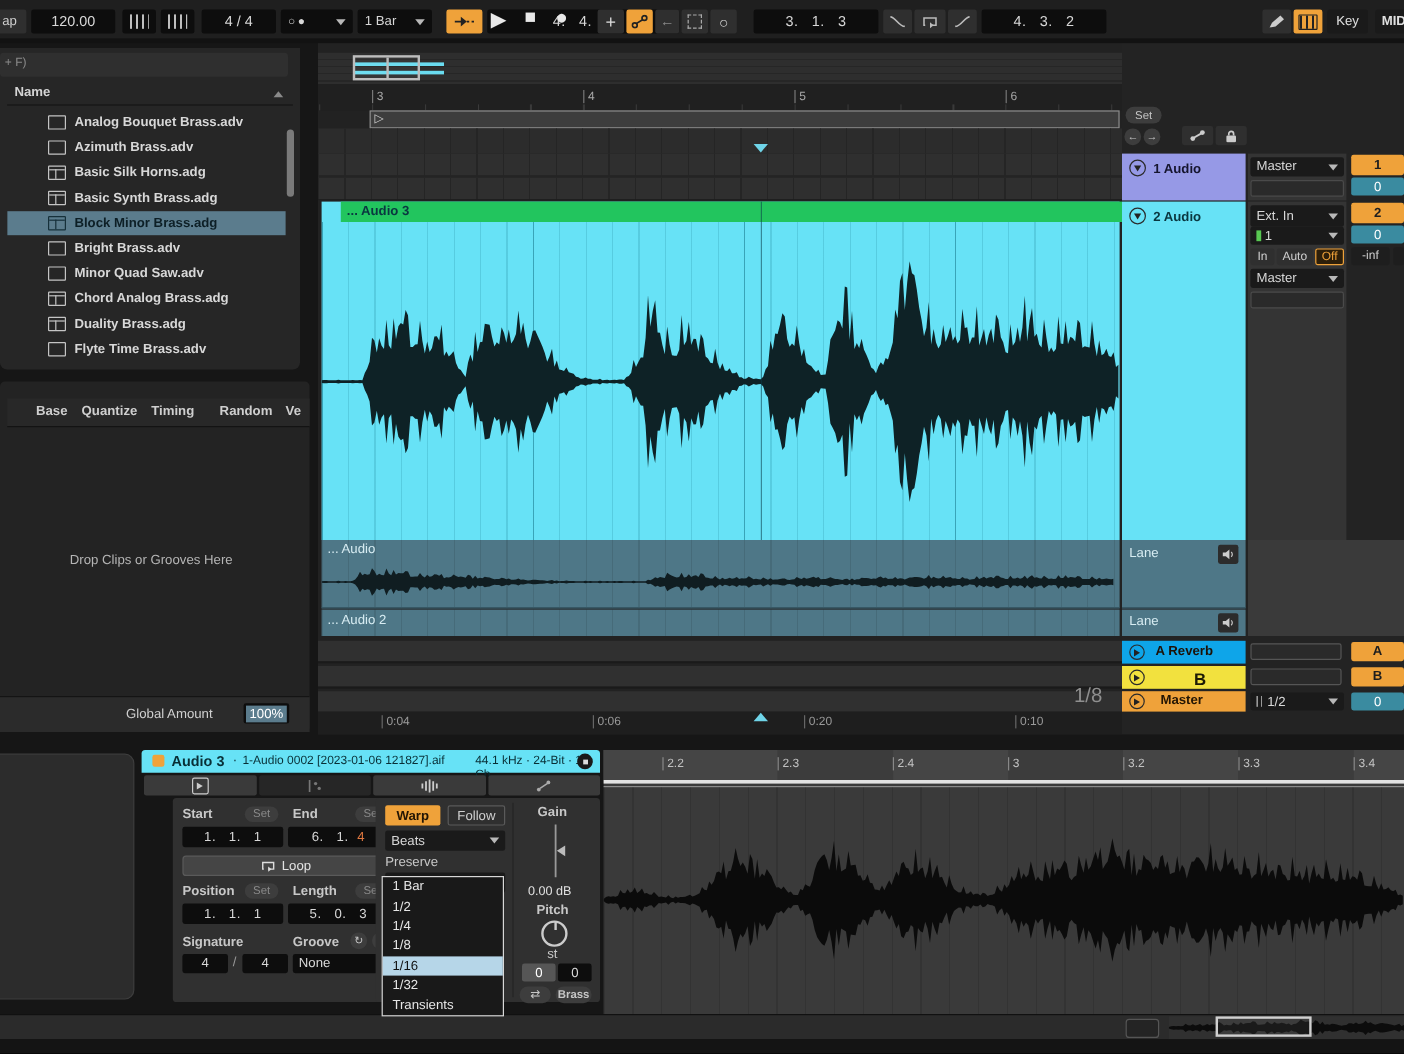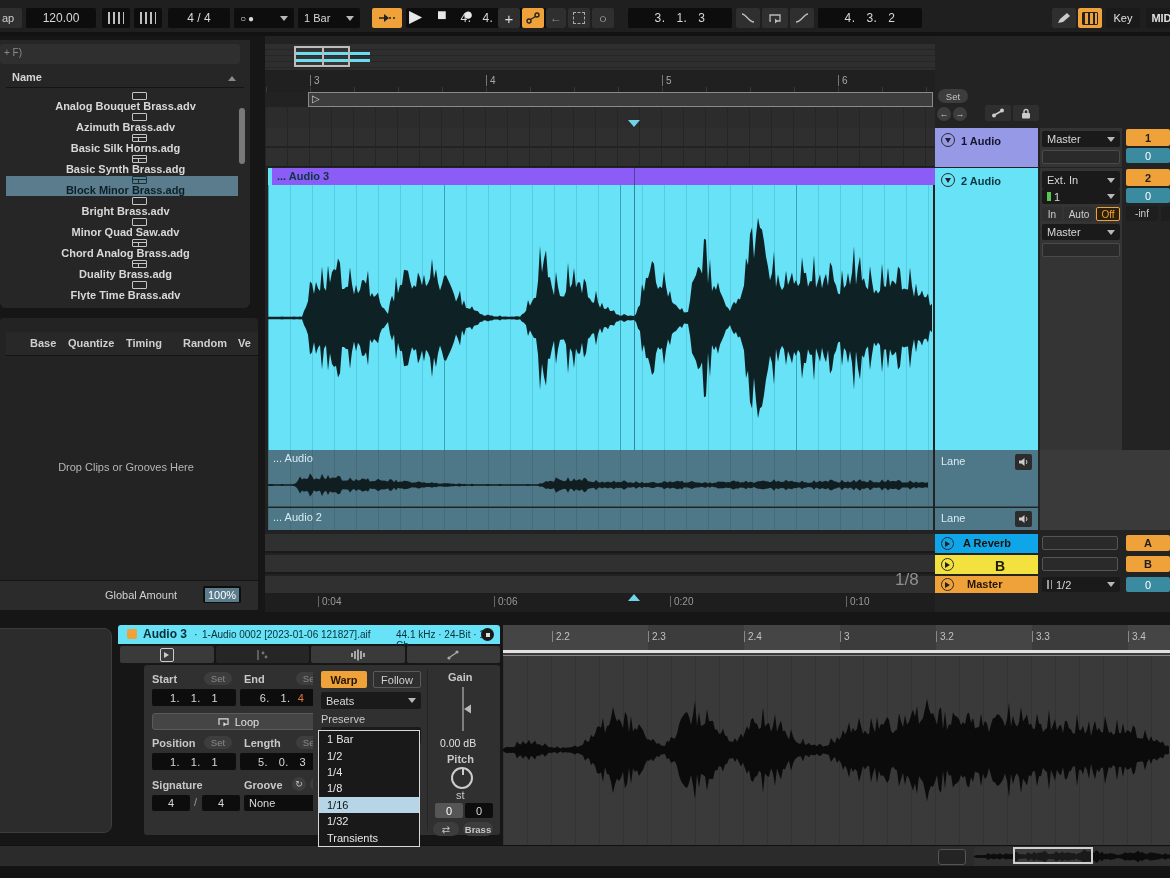--- a/index.html
+++ b/index.html
@@ -1,19 +1,19 @@
 <!DOCTYPE html>
 <html><head>
 <meta charset="utf-8">
 <style>
   html,body{margin:0;padding:0;background:#000;font-family:"Liberation Sans",sans-serif;}
   .app{position:relative;width:1170px;height:878px;background:#161616;overflow:hidden;
        font-family:"Liberation Sans",sans-serif;color:#d0d0d0;}
   .r{position:absolute;box-sizing:border-box;}
-  .flex{display:flex;align-items:center;flex-direction:column;}
+  .flex{display:flex;align-items:center;}
   .field{background:#0d0d0d;color:#d8d8d8;font-size:11px;display:flex;align-items:center;
          justify-content:center;border-radius:2px;box-sizing:border-box;}
   .num{word-spacing:7px;letter-spacing:0.5px;}
   .btn{background:#2f2f2f;color:#cfcfcf;font-size:11px;display:flex;align-items:center;
        justify-content:center;border-radius:2px;box-sizing:border-box;}
   .pill{background:#3d3d3d;color:#c6c6c6;font-size:9.5px;display:flex;align-items:center;
         justify-content:center;border-radius:8px;box-sizing:border-box;}
   .drop{background:#1a1a1a;color:#d8d8d8;font-size:11px;display:flex;align-items:center;
         padding:0 5px;border-radius:2px;box-sizing:border-box;}
   .caret{width:0;height:0;border-left:4px solid transparent;border-right:4px solid transparent;
@@ -224,21 +224,21 @@
     <div class="r" style="left:43px;top:56px;width:625px;height:15px;background:#3d3d3d;border:1px solid #8a8a8a;">
       <span class="r" style="left:3px;top:0px;font-size:10px;color:#d0d0d0;">▷</span>
     </div>
 
     <div class="r darkgrid" style="left:0;top:71px;width:670px;height:21px;background-color:#2c2c2c;"></div>
 
     <div class="r darkgrid" style="left:0;top:92px;width:670px;height:19px;background-color:#2f2f2f;border-bottom:1px solid #242424;"></div>
     <div class="r darkgrid" style="left:0;top:112px;width:670px;height:19px;background-color:#2f2f2f;border-bottom:1px solid #1c1c1c;"></div>
 
     <div class="r" style="left:3px;top:132px;width:665px;height:282px;background:#67e2f6;">
-      <div class="r" style="left:4px;top:0;width:665px;height:17px;background:#8b5cf6;">
+      <div class="r" style="left:16px;top:0;width:665px;height:17px;background:#22c55e;">
         <span style="position:absolute;left:5px;top:2px;font-size:11px;font-weight:bold;color:#0a3740;">... Audio 3</span>
       </div>
       <div class="r clipgrid" style="left:0;top:17px;width:665px;height:265px;">
         <svg width="665" height="265">
             <polygon id="wav-main" fill="#0e2226" points="0,131.8 2,131.6661213189286 4,131.67139018183266 6,131.8 8,131.8 10,131.8 12,131.8 14,131.5 16,131.8 18,131.8 20,131.8 22,131.8 24,131.8 26,131.58791721076827 28,131.8 30,131.8 32,131.57569696725494 34,131.8 36,125.93325050282031 38,122.07863361159158 40,116.37148558771115 42,96.5 44,98.81489603098251 46,108.76287322082428 48,96.96450402883701 50,103.16605075966416 52,105.89006400003802 54,81.5 56,102.61477569308437 58,105.75894245084335 60,80.27386588822188 62,97.67760111942938 64,86.93817359154687 66,84.06566630751777 68,85.31473278831064 70,73.38424635064611 72,77.655066054448 74,104.07424076147021 76,104.07101406759502 78,101.99422320603786 80,101.82313608204407 82,82.2 84,99.16573132322641 86,109.55422078268832 88,99.67856713825438 90,108.36997308357306 92,105.04690902554171 94,95.32766858965357 96,95.30441745357925 98,98.77410518691346 100,85.47326009928932 102,111.6281778619518 104,107.98263500645584 106,112.03477709061008 108,110.14381540058152 110,107.66666666666667 112,117.39599976148969 114,122.18061884216138 116,123.33595860120556 118,126.36426736401305 120,129.0647839979574 122,117.27862465932496 124,110.45681088389208 126,116.4852077034122 128,91.51256036899281 130,108.26625399746486 132,100.21857381759246 134,99.81141296893816 136,84.80775724635399 138,85.13591121349671 140,85.72416888656304 142,95.75060645967895 144,103.69121086816683 146,100.20095345164046 148,102.09167918068839 150,87.61932032959913 152,92.41820556945913 154,100.5523199911818 156,89.5586410832189 158,101.32472889955136 160,98.42691991669486 162,93.3126450791454 164,73.71688255209946 166,93.38780866935603 168,83.90439638624528 170,97.39272154600903 172,105.47153770299501 174,99.29545554490736 176,90.92857289950041 178,90.28359789743627 180,94.75756812464775 182,99.06274859479642 184,103.7109889490365 186,109.17716314670771 188,116.50740324140806 190,111.89321623261259 192,105.57142857142857 194,120.63624730848174 196,115.35266526761129 198,122.89924399501588 200,123.37317952886289 202,124.08673528116438 204,121.14872472431126 206,125.26603043169666 208,125.85041525074135 210,126.37003687791245 212,128.88567765300317 214,129.35118547026522 216,130.645777258233 218,130.40041314025586 220,129.49540428953367 222,130.58352406973273 224,130.62182720728907 226,131.45911749796775 228,131.44329999309286 230,131.49939881666168 232,130.6 234,131.79994927782815 236,131.60309293354854 238,131.43239180919002 240,131.8 242,131.6491272174838 244,131.41058654295568 246,131.7568812051529 248,131.25602479255755 250,131.27441454874625 252,131.63380133644065 254,129.22647504944706 256,128.2563506115303 258,125.71497613064562 260,115 262,120.81173315121929 264,116.57901269920572 266,113.01388969450716 268,112.8157131193972 270,96.51971017659281 272,60.99903824461366 274,87.19124035426944 276,73.91492682150832 278,65.21607887351861 280,92.12792350025614 282,92.34880007910141 284,102.43653994305588 286,110.27041118896155 288,87 290,101.98405892081013 292,111.01411043372069 294,111.3984534282416 296,111.53220545839017 298,106.4859387106275 300,77.4 302,102.64220880848822 304,99.07088067390029 306,83.11721972842258 308,102.40804181756006 310,97.20286375594972 312,97.53142347566794 314,108.1604423201824 316,93.4333132808198 318,97.38479973949097 320,112.16280024496642 322,113.7554560625562 324,117.27096992791896 326,117.65205524811755 328,105.66666666666667 330,117.23465617021043 332,122.78826752910948 334,117.63063804792972 336,123.82260527191148 338,124.07442724940833 340,121.80401576171431 342,126.02587962193833 344,126.04976860233332 346,125.18310468198521 348,129.27093114747748 350,129.44192249533063 352,130.7464438844962 354,130.4021396996739 356,129 358,129.96822432840077 360,130.93743551149 362,130.44358797016665 364,130.81134629989444 366,130.99131553828562 368,129.0050055802041 370,122.61257237516813 372,120.03378091934016 374,99.02962063084841 376,106.49332386390795 378,92.8591861211435 380,93.3132976780841 382,85.6789945170389 384,75.93896660116846 386,78.67864368432342 388,97.43322541239078 390,103.97776594175775 392,101.19662645763972 394,103.24955438848704 396,86.2 398,101.12626927829712 400,111.77894752905492 402,105.6952067168512 404,116.99445521464526 406,118.90763729879278 408,120.04273162688666 410,122.6438228707544 412,125.0036448338181 414,123.11064870907609 416,127.52905378199289 418,127.1963120147965 420,127.0724024472236 422,115.38794621153289 424,98.01383125970304 426,94.23956522791785 428,90.11531568415245 430,81.82713360214308 432,83.60314883034702 434,88.66251803543209 436,53.740799536705296 438,54.65788305108629 440,98.32133821861686 442,74.11648188343317 444,105.87569961288688 446,100.87005462971977 448,105.00186159139113 450,97.21030971269033 452,106.44454009126568 454,110.70340765853254 456,115.49743999145487 458,121.34201892814835 460,122.661543400291 462,125.98093961901174 464,120.46808044473948 466,116.84868772737464 468,119.06840853401826 470,113.38510870095203 472,114.49771435575951 474,107.60049237664342 476,100.38633255648762 478,73 480,80.29787337163512 482,49.071696821426244 484,42.48707306573897 486,73.3423250728379 488,50.48241865970796 490,32.660092752135625 492,42.71024765699919 494,44.41513148041898 496,56.15814451387409 498,71.50813628245245 500,81.64996535745202 502,95.28464309728767 504,88.13514752731231 506,66.6 508,102.02841188911441 510,89.21466846996589 512,100.38155696161368 514,105.31264144112231 516,101.78580217408114 518,85.755177952343 520,100.0658213848229 522,94.54754993224228 524,87.54074161321759 526,99.05427620620422 528,94.9864096076573 530,101.32997309996813 532,98.11773126185787 534,72.33333333333334 536,88.27839812809506 538,87.75518201725615 540,101.77139065111461 542,96.22582539306572 544,96.15650144951204 546,70.2 548,102.86674515951957 550,96.17395494552764 552,89.24603892714129 554,103.19998319066245 556,94.17348112058104 558,88.85196180296987 560,101.11258709362207 562,77.13564007516553 564,81.32847260108812 566,95.99911712264065 568,100.2431509995393 570,108.51976033612125 572,109.28396046536042 574,85 576,103.06864577939118 578,100.08510332611988 580,87.74719575526504 582,99.91667373055984 584,87.90338017884018 586,61.36110511895052 588,99.66644558377612 590,82.14453357357756 592,71.58762278171103 594,95.63051182578758 596,93.14682702889915 598,102.11620003986874 600,104.56764738964576 602,81 604,96.28756730878601 606,108.46695224453978 608,104.64828449664846 610,108.38974963835335 612,105.64826960659246 614,78.6 616,101.27383314334067 618,101.71568064219562 620,82.48579609894702 622,101.79358940893162 624,95.56575529529115 626,96.77262907536638 628,99.48444935579215 630,81.53601256721763 632,84.12522003561824 634,104.76310865697764 636,103.50254543700008 638,104.22833485400454 640,104.50838263218024 642,82.6 644,101.26866847861876 646,111.77957320309304 648,98.56219860057122 650,110.9544428249669 652,109.87566755960023 654,105.57165009468022 656,111.64502936983871 658,112.54612252835658 660,108.50023958433087 662,120.84528768719603 664,118.86711539684761 664,147.1328846031524 662,145.15471231280395 660,157.49976041566913 658,153.45387747164344 656,154.3549706301613 654,160.42834990531978 652,156.12433244039977 650,155.04555717503308 648,167.4378013994288 646,154.22042679690696 644,164.73133152138124 642,183.4 640,161.49161736781977 638,161.77166514599546 636,162.49745456299993 634,161.23689134302236 632,181.87477996438176 630,184.46398743278237 628,166.51555064420785 626,169.22737092463362 624,170.43424470470885 622,164.20641059106836 620,183.51420390105298 618,164.28431935780438 616,164.72616685665935 614,187.4 612,160.35173039340754 610,157.61025036164665 608,161.35171550335153 606,157.53304775546022 604,169.712432691214 602,185 600,161.43235261035426 598,163.88379996013126 596,172.85317297110083 594,170.36948817421242 592,194.41237721828895 590,183.85546642642242 588,166.33355441622388 586,204.63889488104948 584,178.09661982115983 582,166.08332626944016 580,178.25280424473496 578,165.91489667388012 576,162.93135422060882 574,181 572,156.71603953463958 570,157.48023966387876 568,165.7568490004607 566,170.00088287735935 564,184.67152739891188 562,188.86435992483447 560,164.88741290637793 558,177.14803819703013 556,171.82651887941896 554,162.80001680933754 552,176.75396107285871 550,169.82604505447236 548,163.13325484048045 546,195.8 544,169.84349855048796 542,169.77417460693428 540,164.22860934888539 538,178.24481798274385 536,177.72160187190494 534,193.66666666666666 532,167.88226873814213 530,164.67002690003187 528,171.0135903923427 526,166.94572379379576 524,178.4592583867824 522,171.45245006775772 520,165.9341786151771 518,180.244822047657 516,164.21419782591886 514,160.6873585588777 512,165.61844303838632 510,176.7853315300341 508,163.9715881108856 506,199.4 504,177.8648524726877 502,170.71535690271233 500,184.350034642548 498,194.49186371754755 496,209.8418554861259 494,221.58486851958102 492,223.28975234300083 490,233.33990724786437 488,215.51758134029205 486,192.6576749271621 484,223.51292693426103 482,216.92830317857374 480,185.70212662836488 478,193 476,165.61366744351238 474,158.39950762335658 472,151.5022856442405 470,152.61489129904797 468,146.93159146598174 466,149.15131227262535 464,145.53191955526052 462,140.01906038098826 460,143.33845659970902 458,144.65798107185165 456,150.50256000854512 454,155.29659234146746 452,159.55545990873432 450,168.78969028730967 448,160.99813840860887 446,165.1299453702802 444,160.12430038711312 442,191.88351811656685 440,167.67866178138314 438,211.3421169489137 436,212.2592004632947 434,177.33748196456793 432,182.39685116965296 430,184.17286639785692 428,175.88468431584755 426,171.76043477208214 424,167.98616874029696 422,150.6120537884671 420,138.9275975527764 418,138.80368798520348 416,138.4709462180071 414,142.8893512909239 412,140.9963551661819 410,143.3561771292456 408,145.95726837311332 406,147.0923627012072 404,149.00554478535474 402,160.3047932831488 400,154.2210524709451 398,164.87373072170288 396,179.8 394,162.75044561151296 392,164.80337354236028 390,162.02223405824225 388,168.56677458760922 386,187.32135631567658 384,190.06103339883154 382,180.32100548296108 380,172.6867023219159 378,173.1408138788565 376,159.50667613609207 374,166.9703793691516 372,145.96621908065984 370,143.38742762483187 368,136.9949944197959 366,135.00868446171438 364,135.18865370010556 362,135.55641202983335 360,135.06256448851 358,136.03177567159923 356,137 354,135.5978603003261 352,135.2535561155038 350,136.55807750466937 348,136.72906885252252 346,140.8168953180148 344,139.95023139766667 342,139.97412037806166 340,144.1959842382857 338,141.92557275059167 336,142.17739472808853 334,148.36936195207028 332,143.21173247089052 330,148.76534382978957 328,160.33333333333334 326,148.34794475188244 324,148.72903007208103 322,152.2445439374438 320,153.83719975503357 318,168.61520026050903 316,172.5666867191802 314,157.8395576798176 312,168.46857652433206 310,168.79713624405028 308,163.59195818243995 306,182.88278027157742 304,166.9291193260997 302,163.35779119151178 300,188.6 298,159.5140612893725 296,154.46779454160983 294,154.6015465717584 292,154.9858895662793 290,164.01594107918987 288,179 286,155.72958881103847 284,163.5634600569441 282,173.6511999208986 280,173.87207649974386 278,200.7839211264814 276,192.08507317849168 274,178.80875964573056 272,205.00096175538636 270,169.4802898234072 268,153.1842868806028 266,152.98611030549284 264,149.42098730079428 262,145.18826684878073 260,151 258,140.28502386935438 256,137.7436493884697 254,136.77352495055294 252,134.36619866355935 250,134.72558545125375 248,134.74397520744245 246,134.2431187948471 244,134.58941345704432 242,134.3508727825162 240,134.2 238,134.56760819080998 236,134.39690706645146 234,134.20005072217185 232,135.4 230,134.50060118333832 228,134.55670000690714 226,134.54088250203225 224,135.37817279271093 222,135.41647593026727 220,136.50459571046633 218,135.59958685974414 216,135.354222741767 214,136.64881452973478 212,137.11432234699683 210,139.62996312208756 208,140.14958474925865 206,140.73396956830334 204,144.85127527568875 202,141.91326471883562 200,142.6268204711371 198,143.10075600498413 196,150.6473347323887 194,145.36375269151824 192,160.42857142857142 190,154.1067837673874 188,149.49259675859196 186,156.8228368532923 184,162.2890110509635 182,166.9372514052036 180,171.24243187535225 178,175.71640210256373 176,175.0714271004996 174,166.70454445509264 172,160.528462297005 170,168.60727845399097 168,182.09560361375472 166,172.61219133064395 164,192.28311744790054 162,172.6873549208546 160,167.57308008330514 158,164.67527110044864 156,176.4413589167811 154,165.4476800088182 152,173.58179443054087 150,178.38067967040087 148,163.90832081931163 146,165.79904654835954 144,162.30878913183315 142,170.24939354032105 140,180.27583111343696 138,180.8640887865033 136,181.192242753646 134,166.18858703106184 132,165.78142618240753 130,157.73374600253516 128,174.4874396310072 126,149.5147922965878 124,155.54318911610792 122,148.72137534067502 120,136.9352160020426 118,139.63573263598695 116,142.66404139879444 114,143.81938115783862 112,148.6040002385103 110,158.33333333333334 108,155.8561845994185 106,153.96522290938992 104,158.01736499354416 102,154.3718221380482 100,180.52673990071068 98,167.22589481308654 96,170.69558254642075 94,170.67233141034643 92,160.9530909744583 90,157.63002691642694 88,166.32143286174562 86,156.44577921731167 84,166.8342686767736 82,183.8 80,164.17686391795593 78,164.00577679396213 76,161.928985932405 74,161.9257592385298 72,188.344933945552 70,192.6157536493539 68,180.68526721168936 66,181.93433369248223 64,179.06182640845313 62,168.32239888057063 60,185.72613411177812 58,160.24105754915664 56,163.38522430691563 54,184.5 52,160.10993599996198 50,162.83394924033584 48,169.035495971163 46,157.23712677917572 44,167.1851039690175 42,169.5 40,149.62851441228884 38,143.92136638840842 36,140.06674949717967 34,134.2 32,134.42430303274506 30,134.2 28,134.2 26,134.41208278923173 24,134.2 22,134.2 20,134.2 18,134.2 16,134.2 14,134.5 12,134.2 10,134.2 8,134.2 6,134.2 4,134.32860981816734 2,134.3338786810714 0,134.2"></polygon>
           </svg>
       </div>
       <div class="r" style="left:366px;top:0;width:1px;height:282px;background:rgba(10,60,72,0.55);"></div>
     </div>
 

